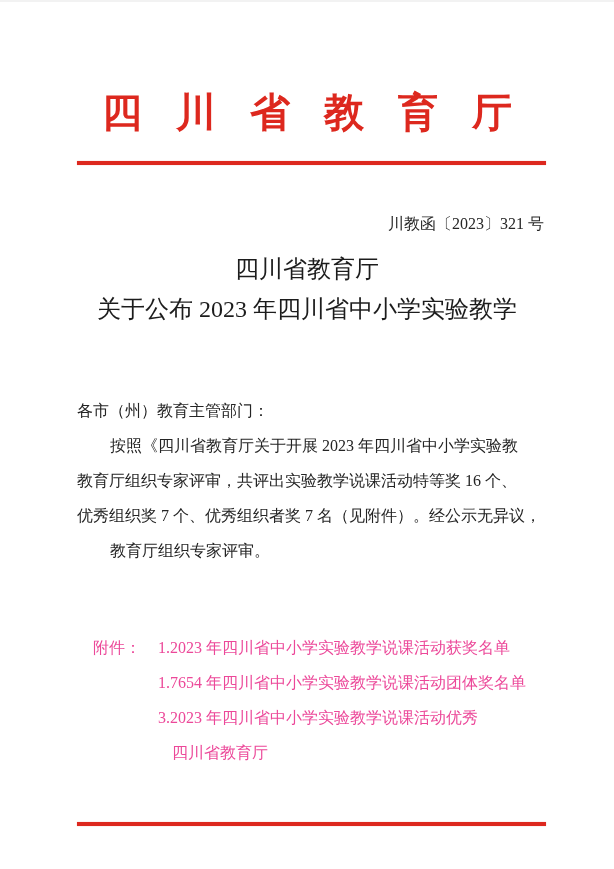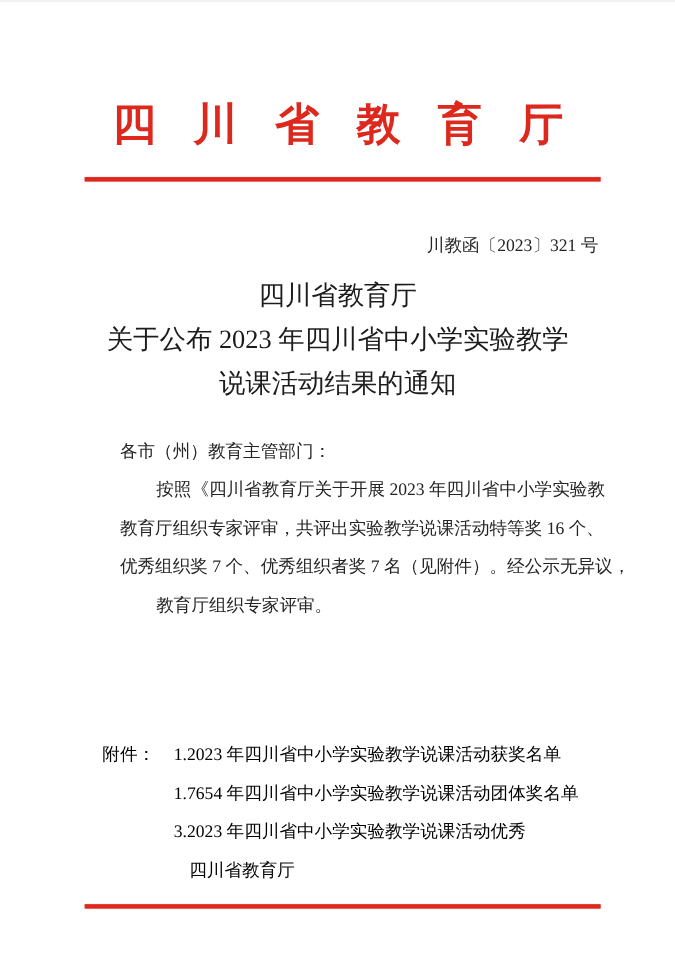--- a/index.html
+++ b/index.html
@@ -55,27 +55,27 @@
     font-size:24px;line-height:40px;
     color:#1c1c1c;
     font-weight:500;
   }
   
   .body-text{
     position:absolute;top:391px;left:77px;right:66px;
     font-size:16px;line-height:35px;
     color:#242424;
   }
-  .body-text .line{white-space:nowrap;margin-left:32px;}
+  .body-text .line{white-space:nowrap;}
   .indent-2em{padding-left:33px;}
   
   .attachments{
-    position:absolute;top:667px;left:77px;right:40px;
+    position:absolute;top:628px;left:77px;right:40px;
     font-size:16px;line-height:35px;
-    color:#000000;
+    color:#ec4899;
   }
   .att-first{position:relative;padding-left:81px;white-space:nowrap;}
   .att-label{position:absolute;left:16px;top:0;}
   .att-item{padding-left:81px;white-space:nowrap;}
   .att-cont{padding-left:95px;white-space:nowrap;}
 </style>
 </head>
 <body>
 
 <div class="page">
@@ -84,21 +84,20 @@
     <span class="spaced">四川省教育厅</span>
   </div>
 
   <div class="rule rule-top"></div>
 
   <div class="doc-number">川教函〔2023〕321 号</div>
 
   <div class="doc-title">
     <div>四川省教育厅</div>
     <div>关于公布 2023 年四川省中小学实验教学</div>
-    <div>说课活动结果的通知</div>
   </div>
 
   <div class="body-text">
     <div class="line">各市（州）教育主管部门：</div>
     <div class="line indent-2em">按照《四川省教育厅关于开展 2023 年四川省中小学实验教</div>
     <div class="line">教育厅组织专家评审，共评出实验教学说课活动特等奖 16 个、</div>
     <div class="line">优秀组织奖 7 个、优秀组织者奖 7 名（见附件）。经公示无异议，</div>
     <div class="line indent-2em">教育厅组织专家评审。</div>
   </div>
 

